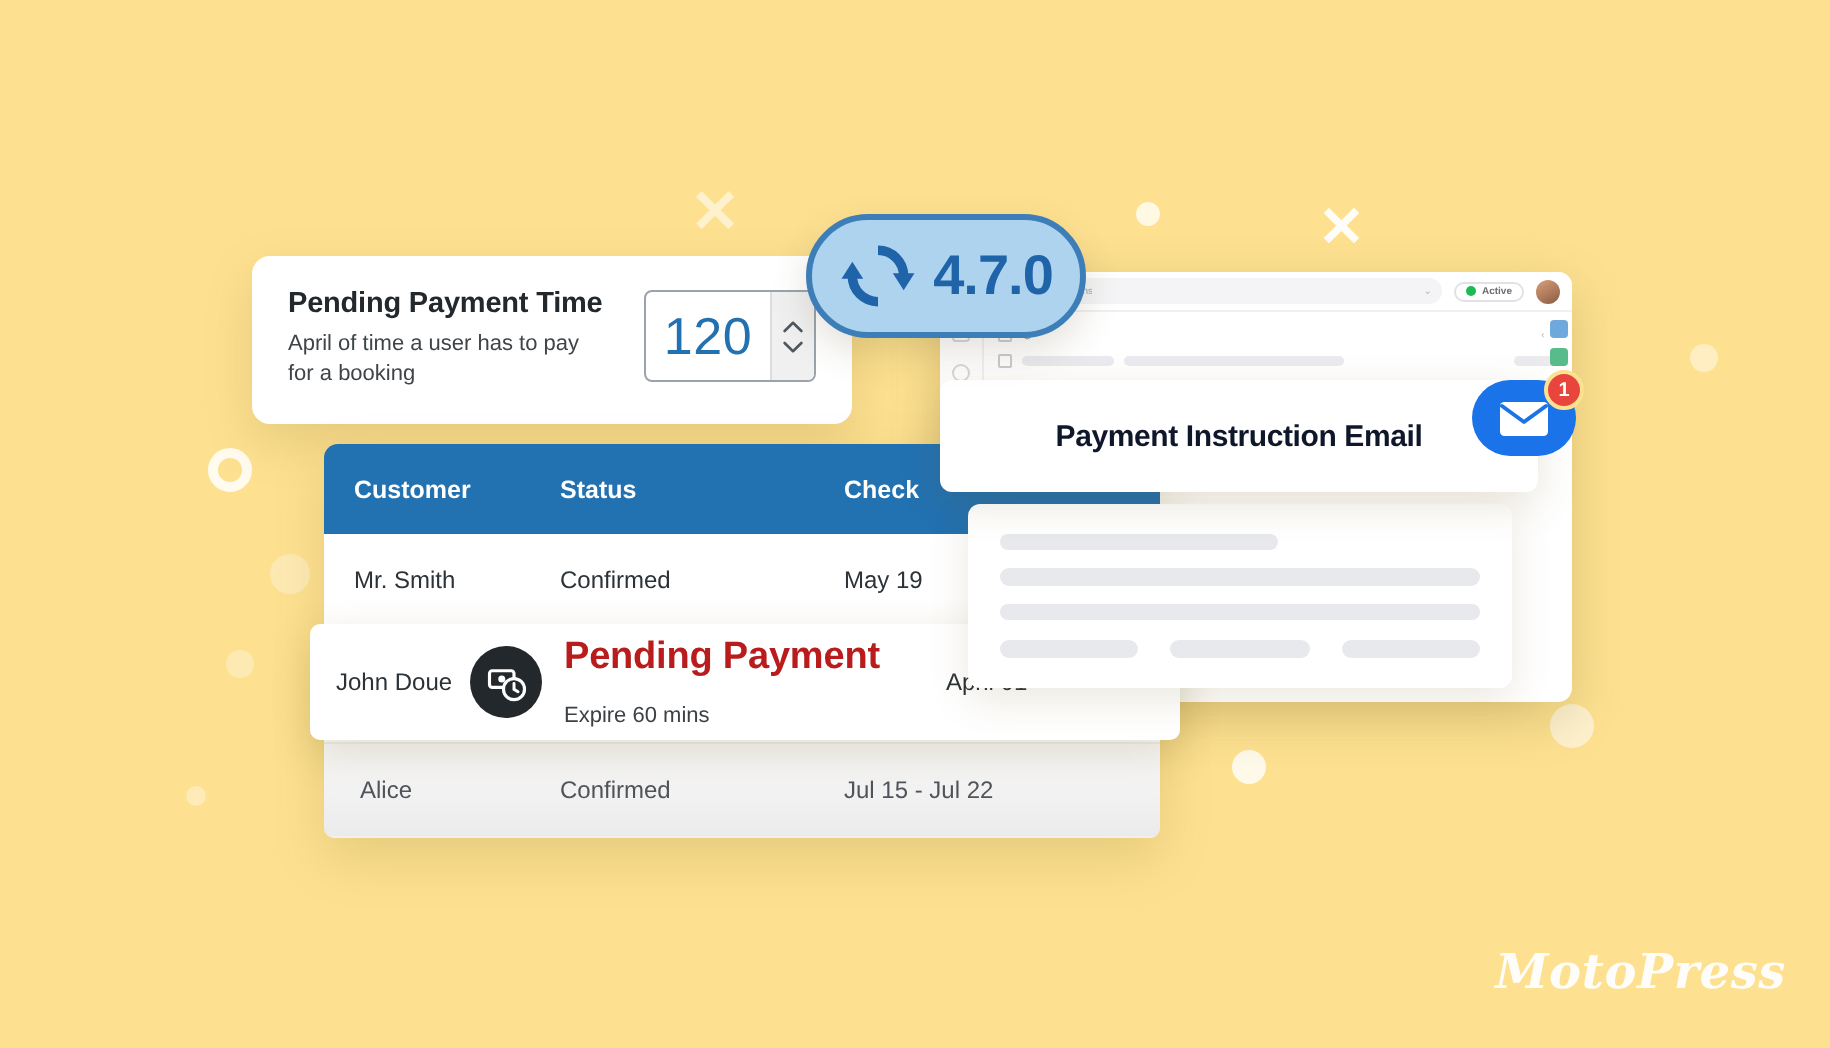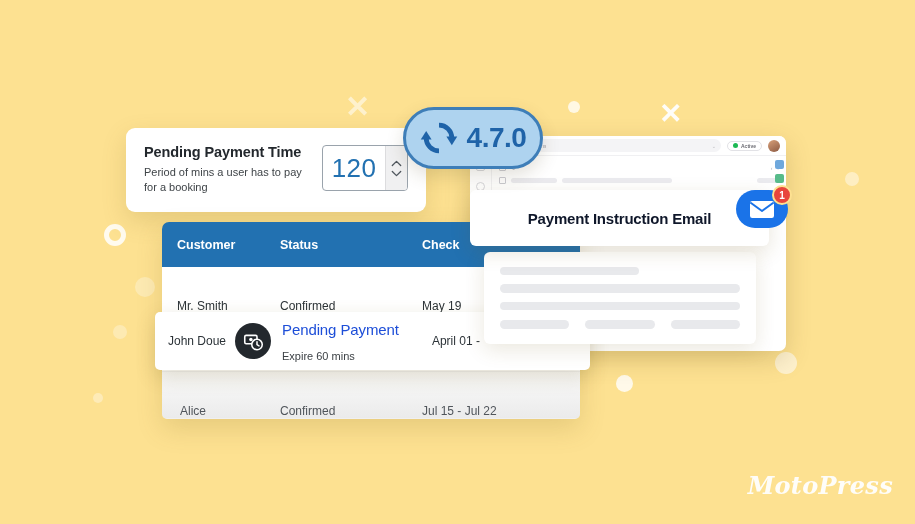--- a/index.html
+++ b/index.html
@@ -205,21 +205,21 @@
   .bt-head {
     display: flex;
     background: #2271B1;
     height: 45px;
     align-items: center;
   }
   .bt-head div {
     font-size: 12.5px; font-weight: 700; color: #ffffff;
   }
   .bt-row {
-    display: flex; align-items: flex-end;
+    display: flex; align-items: center;
     height: 47px;
     background: #ffffff;
     border-bottom: 1px solid #f0f0f1;
   }
   .bt-row div { font-size: 12px; color: #2c3338; }
   .bt-row.faded {
     background: linear-gradient(180deg,#fbfbfb 0%, #f2f2f2 55%, #ebebeb 100%);
   }
   .bt-row.faded div { color: #50555b; }
   .c-cust { width: 118px; padding-left: 15px; }
@@ -239,21 +239,21 @@
   }
   .pr-cust { width: 80px; padding-left: 13px; font-size: 12px; color: #2c3338; }
   .pr-icon {
     width: 36px; height: 36px; border-radius: 50%;
     background: #23282D;
     display: flex; align-items: center; justify-content: center;
     flex: none;
   }
   .pr-stat { margin-left: 11px; }
   .pr-stat-title {
-    font-size: 15px; font-weight: 400; color: #1d4ed8;
+    font-size: 19px; font-weight: 700; color: #b91c1c;
     letter-spacing: -.1px;
   }
   .pr-stat-sub { margin-top: 12px; font-size: 11px; color: #3c4145; }
   .pr-date { margin-left: 33px; font-size: 12px; color: #2c3338; }
 
   
   #email-card {
     position: absolute;
     left: 470px; top: 190px;
     width: 299px; height: 56px;
@@ -421,21 +421,21 @@
     <div class="pr-stat">
       <div class="pr-stat-title">Pending Payment</div>
       <div class="pr-stat-sub">Expire 60 mins</div>
     </div>
     <div class="pr-date">April 01 -</div>
   </div>
 
   <div id="settings-card">
     <div class="sc-texts">
       <div class="sc-title">Pending Payment Time</div>
-      <div class="sc-desc">Period of mins a user has to pay for a booking</div>
+      <div class="sc-desc">April of time a user has to pay for a booking</div>
     </div>
     <div class="sc-input">
       <div class="sc-num">120</div>
       <div class="sc-spin">
         <svg width="11" height="7" viewBox="0 0 12 8">
           <path d="M1.2 6.3 L6 1.6 L10.8 6.3" fill="none" stroke="#50575e" stroke-width="1.5" stroke-linecap="round" stroke-linejoin="round"></path>
         </svg>
         <svg width="11" height="7" viewBox="0 0 12 8">
           <path d="M1.2 1.7 L6 6.4 L10.8 1.7" fill="none" stroke="#50575e" stroke-width="1.5" stroke-linecap="round" stroke-linejoin="round"></path>
         </svg>

